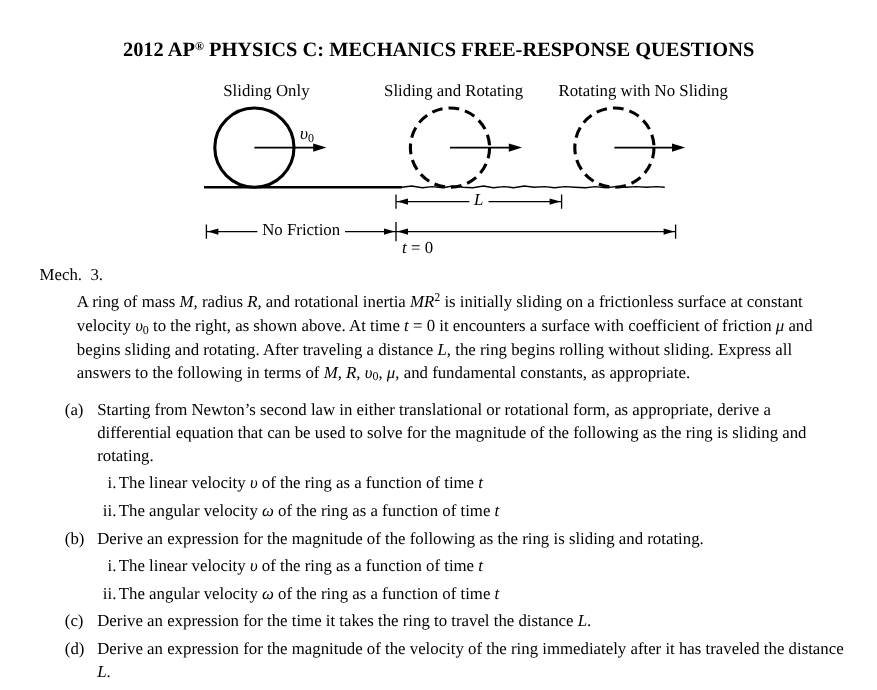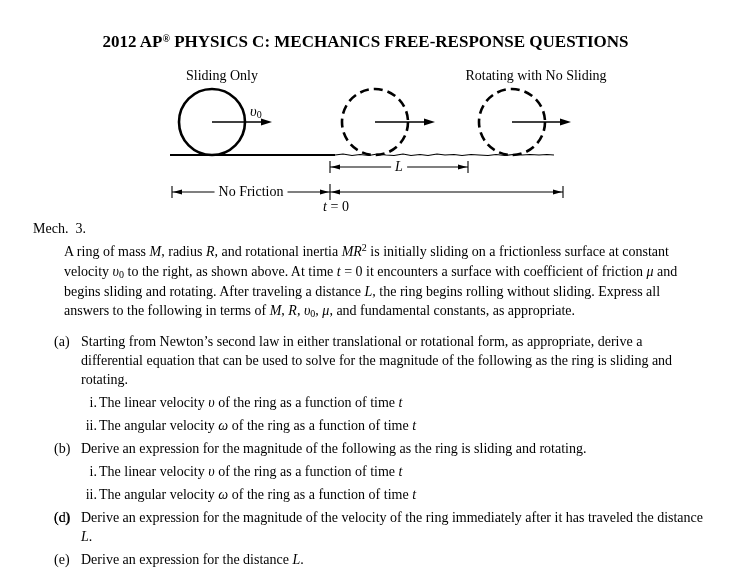--- a/index.html
+++ b/index.html
@@ -72,29 +72,30 @@
       <line x1="330" y1="119" x2="330" y2="135" stroke="#000" stroke-width="1.1"></line>
       <line x1="563" y1="121" x2="563" y2="133" stroke="#000" stroke-width="1.1"></line>
       <polygon points="173,127 182,124.4 182,129.6" fill="#000"></polygon>
       <polygon points="329,127 320,124.4 320,129.6" fill="#000"></polygon>
       <polygon points="331,127 340,124.4 340,129.6" fill="#000"></polygon>
       <polygon points="562,127 553,124.4 553,129.6" fill="#000"></polygon>
     </g>
   </svg>
 
   <div class="dlabel" style="left:222px;top:3px;">Sliding Only</div>
+  <div class="dlabel" style="left:378px;top:3px;">Sliding and Rotating</div>
   <div class="dlabel" style="left:536px;top:3px;">Rotating with No Sliding</div>
 
   <div class="v0label" style="left:250px;top:38px;"><span class="it">υ</span><span class="sub">0</span></div>
 
   <div class="dlabel bg" style="left:399px;top:94px;"><span class="it">L</span></div>
 
   <div class="dlabel bg" style="left:251px;top:119px;">No Friction</div>
 
-  <div class="dlabel" style="left:336px;top:134px;"><span class="it">t</span><span> = 0</span></div>
+  <div class="dlabel" style="left:348px;top:134px;"><span class="it">t</span><span> = 0</span></div>
 </div>
 
 <div class="content">
   <div class="mech">Mech.  3.</div>
 
   <p class="intro"><span>A ring of mass </span><span class="it">M</span><span>, radius </span><span class="it">R</span><span>, and rotational inertia </span><span class="it">MR</span><span class="sup">2</span><span> is initially sliding on a frictionless surface at constant velocity </span><span class="it">υ</span><span class="sub">0</span><span> to the right, as shown above. At time </span><span class="it">t</span><span> = 0 it encounters a surface with coefficient of friction </span><span class="it">μ</span><span> and begins sliding and rotating. After traveling a distance </span><span class="it">L</span><span>, the ring begins rolling without sliding. Express all answers to the following in terms of </span><span class="it">M</span><span>, </span><span class="it">R</span><span>, </span><span class="it">υ</span><span class="sub">0</span><span>, </span><span class="it">μ</span><span>, and fundamental constants, as appropriate.</span></p>
 
   <div class="part">
     <span class="marker">(a)</span>
     <span><span>Starting from Newton’s second law in either translational or rotational form, as appropriate, derive a differential equation that can be used to solve for the magnitude of the following as the ring is sliding and rotating.</span></span>
@@ -116,20 +117,21 @@
     <span class="marker">i.</span>
     <span><span>The linear velocity </span><span class="it">υ</span><span> of the ring as a function of time </span><span class="it">t</span></span>
   </div>
   <div class="subpart">
     <span class="marker">ii.</span>
     <span><span>The angular velocity </span><span class="it">ω</span><span> of the ring as a function of time </span><span class="it">t</span></span>
   </div>
 
   <div class="part tight">
     <span class="marker">(c)</span>
+    <span><span>Derive an expression for the time it takes the ring to travel the distance </span><span class="it">L</span><span>.</span></span>
   </div>
 
   <div class="part tight">
     <span class="marker">(d)</span>
     <span><span>Derive an expression for the magnitude of the velocity of the ring immediately after it has traveled the distance </span><span class="it">L</span><span>.</span></span>
   </div>
 
   <div class="part tight">
     <span class="marker">(e)</span>
     <span><span>Derive an expression for the distance </span><span class="it">L</span><span>.</span></span>

